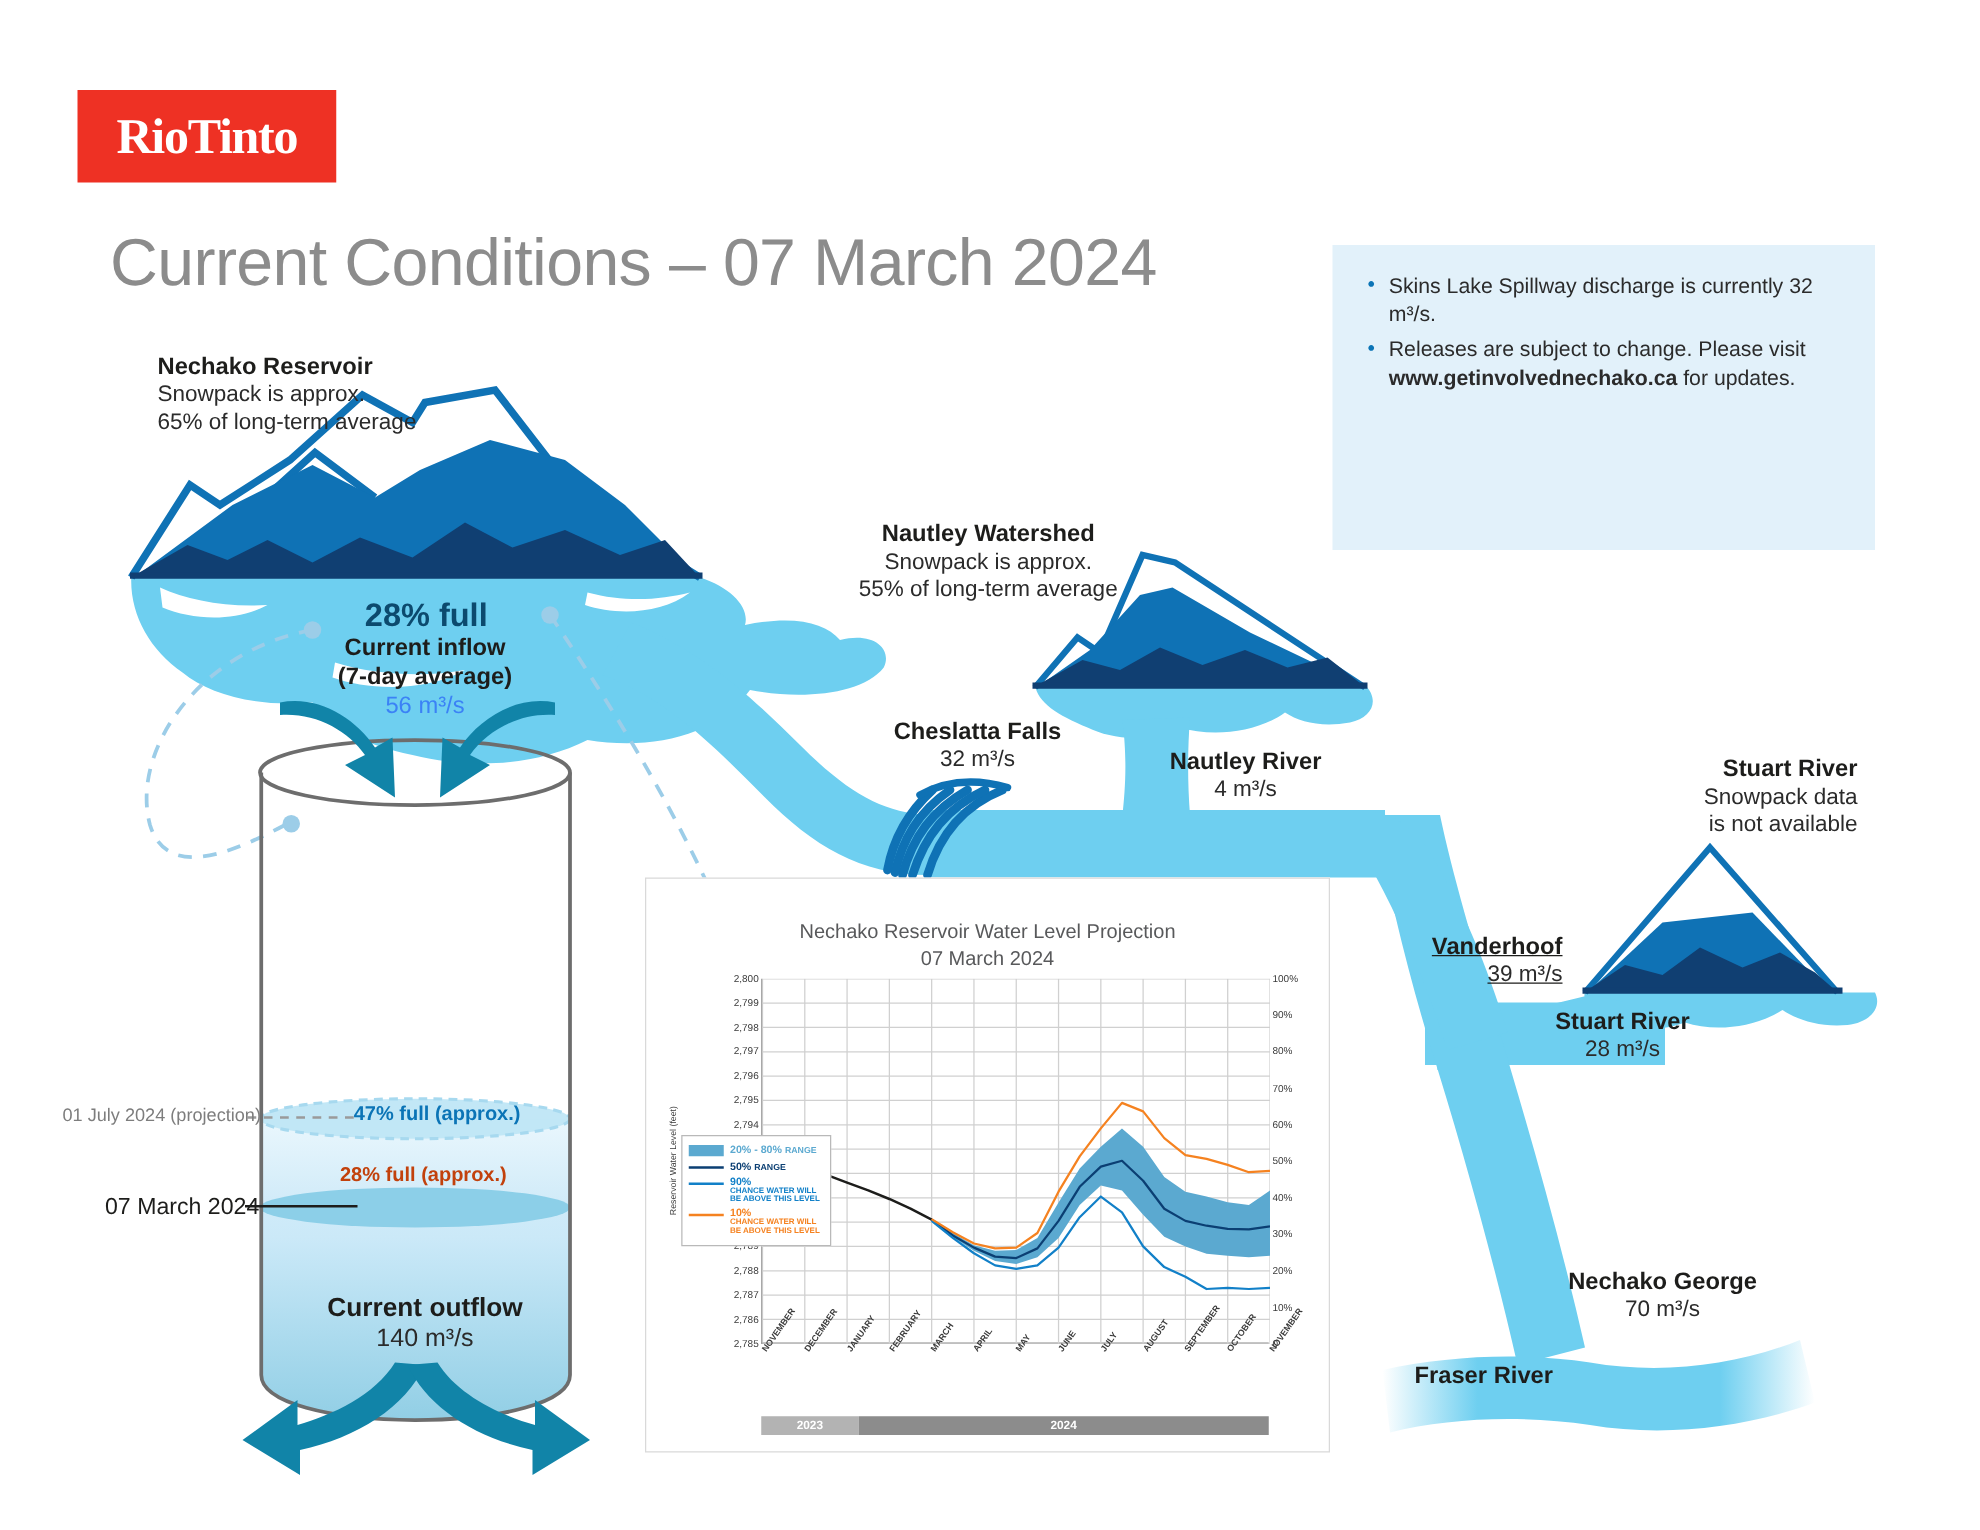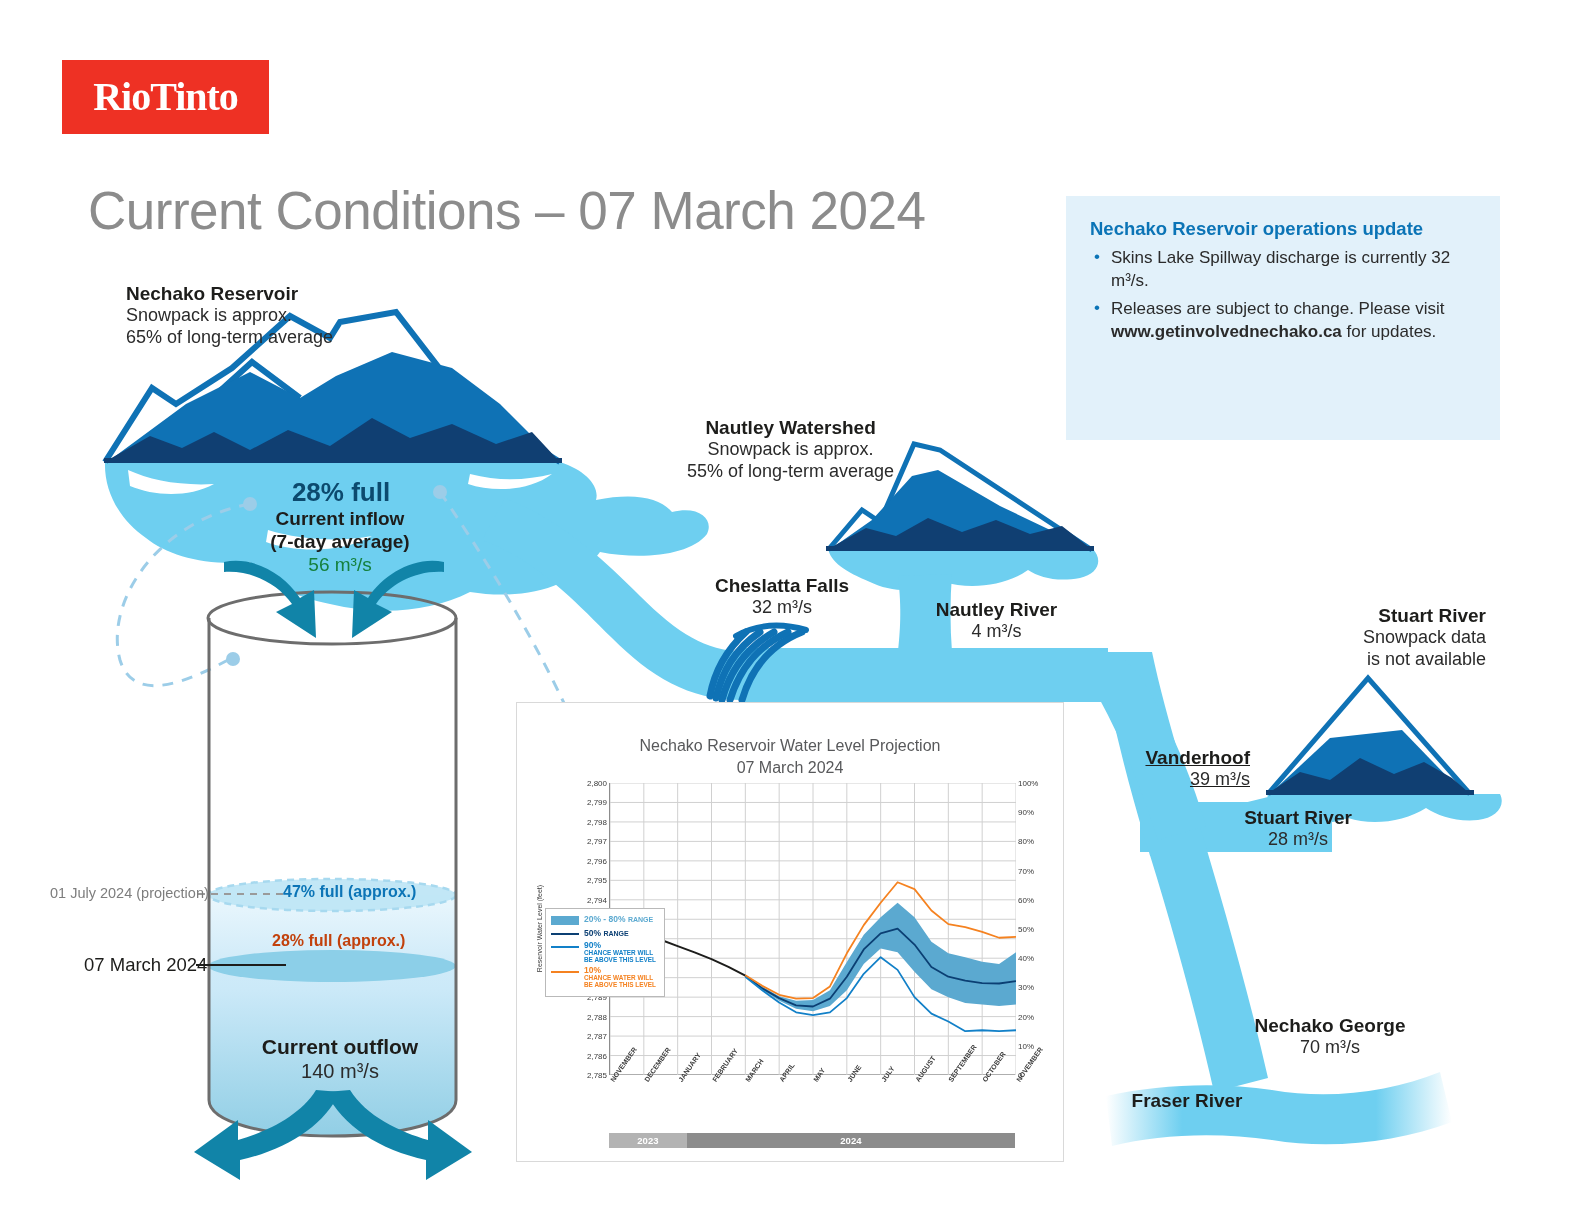--- a/index.html
+++ b/index.html
@@ -5,21 +5,21 @@
   * { box-sizing: border-box; margin:0; padding:0; }
   html,body { background:#ffffff; }
   body {
     width:1584px; height:1224px; position:relative; overflow:hidden;
     font-family:"Liberation Sans", sans-serif; color:#1d1d1b;
   }
   .abs { position:absolute; }
 
   
   #logo {
-    left:62px; top:60px; width:207px; height:74px;
+    left:62px; top:72px; width:207px; height:74px;
     background:#ee3124; display:flex; align-items:center; justify-content:center;
   }
   #logo .wordmark {
     color:#ffffff; font-family:"Liberation Serif", serif; font-weight:bold;
     font-size:40px; letter-spacing:-1px; line-height:1;
   }
 
   
   #page-title {
     left:88px; top:180px; font-size:53px; font-weight:400;
@@ -63,21 +63,21 @@
 
   
   #cy-full {
     left:237px; top:477px; width:208px; text-align:center;
     font-size:26px; font-weight:bold; color:#0c4a6e;
   }
   #cy-inflow {
     left:218px; top:508px; width:244px; text-align:center; line-height:1.2;
   }
   #cy-inflow .b { font-size:19px; font-weight:bold; color:#1d1d1b; }
-  #cy-inflow .n { font-size:19px; color:#15803d; }
+  #cy-inflow .n { font-size:19px; color:#3b82f6; }
 
   #cy-outflow {
     left:215px; top:1034px; width:250px; text-align:center; line-height:1.2;
   }
   #cy-outflow .b { font-size:21px; font-weight:bold; color:#1d1d1b; }
   #cy-outflow .n { font-size:20px; color:#2b2b2b; }
 
   #lv-july {
     left:283px; top:883px; font-size:16px; font-weight:bold; color:#0b74b6;
   }
@@ -297,21 +297,20 @@
   </g>
 </svg>
 
 <div id="logo" class="abs">
   <span class="wordmark">RioTinto</span>
 </div>
 
 <div id="page-title" class="abs">Current Conditions – 07 March 2024</div>
 
 <div id="ops-box" class="abs">
-  <h2>Nechako Reservoir operations update</h2>
   <ul>
     <li>Skins Lake Spillway discharge is currently 32 m³/s.</li>
     <li><span>Releases are subject to change. Please visit </span><b>www.getinvolvednechako.ca</b><span> for updates.</span></li>
   </ul>
 </div>
 
 <div id="lbl-nechako" class="abs tblock">
   <div class="hd">Nechako Reservoir</div>
   <div class="sub">Snowpack is approx.</div>
   <div class="sub">65% of long-term average</div>

